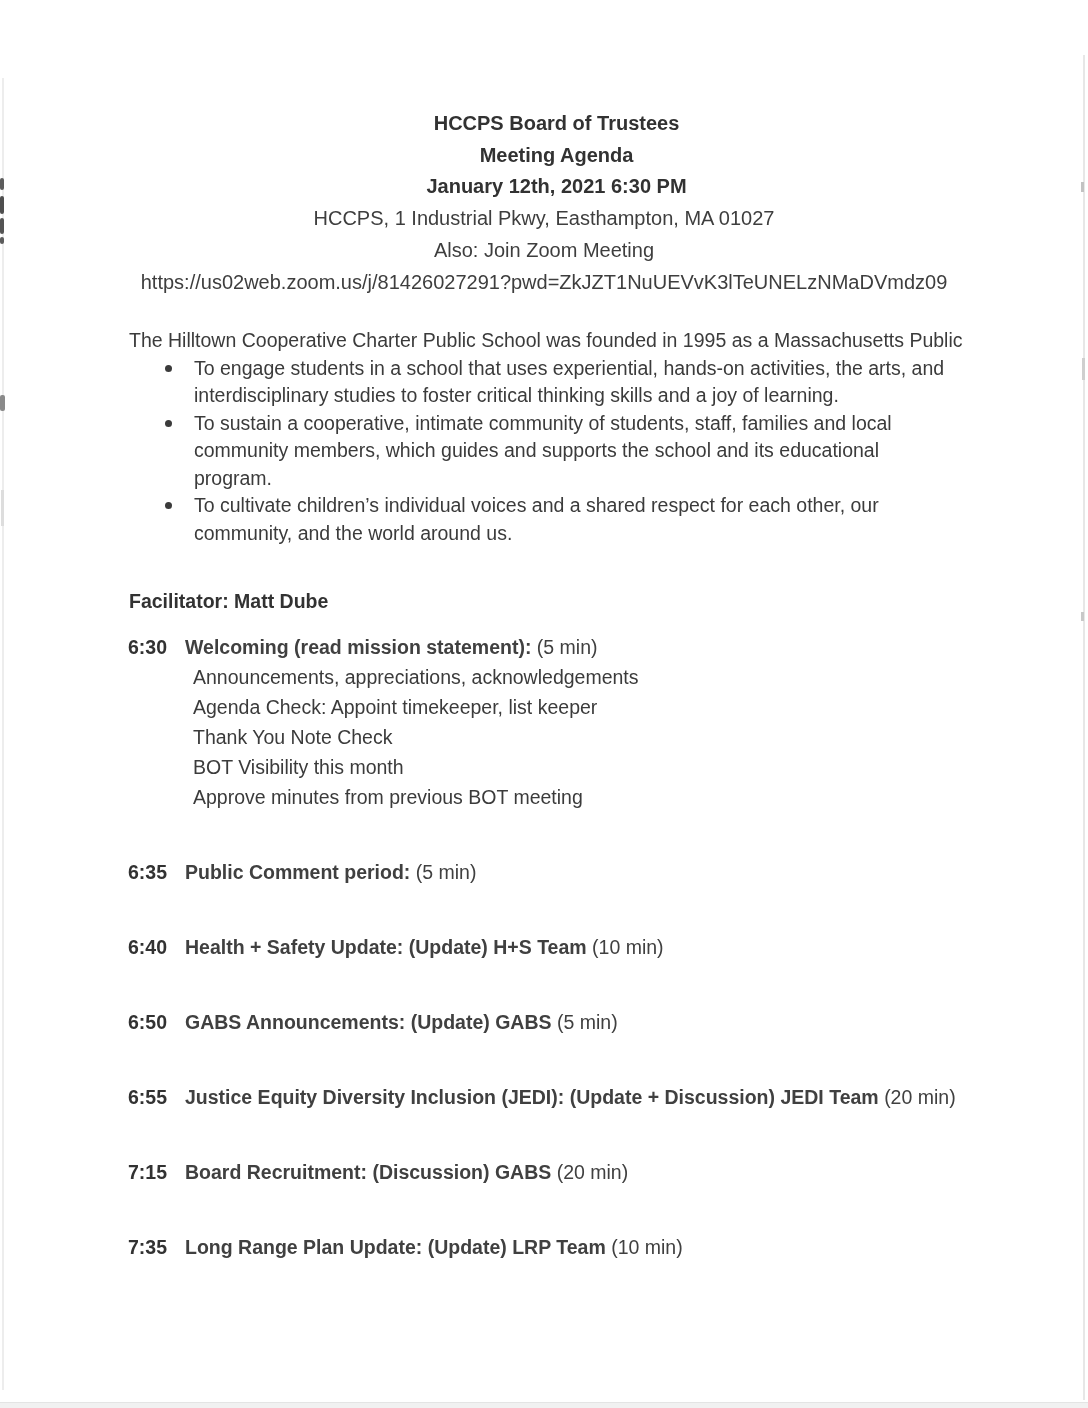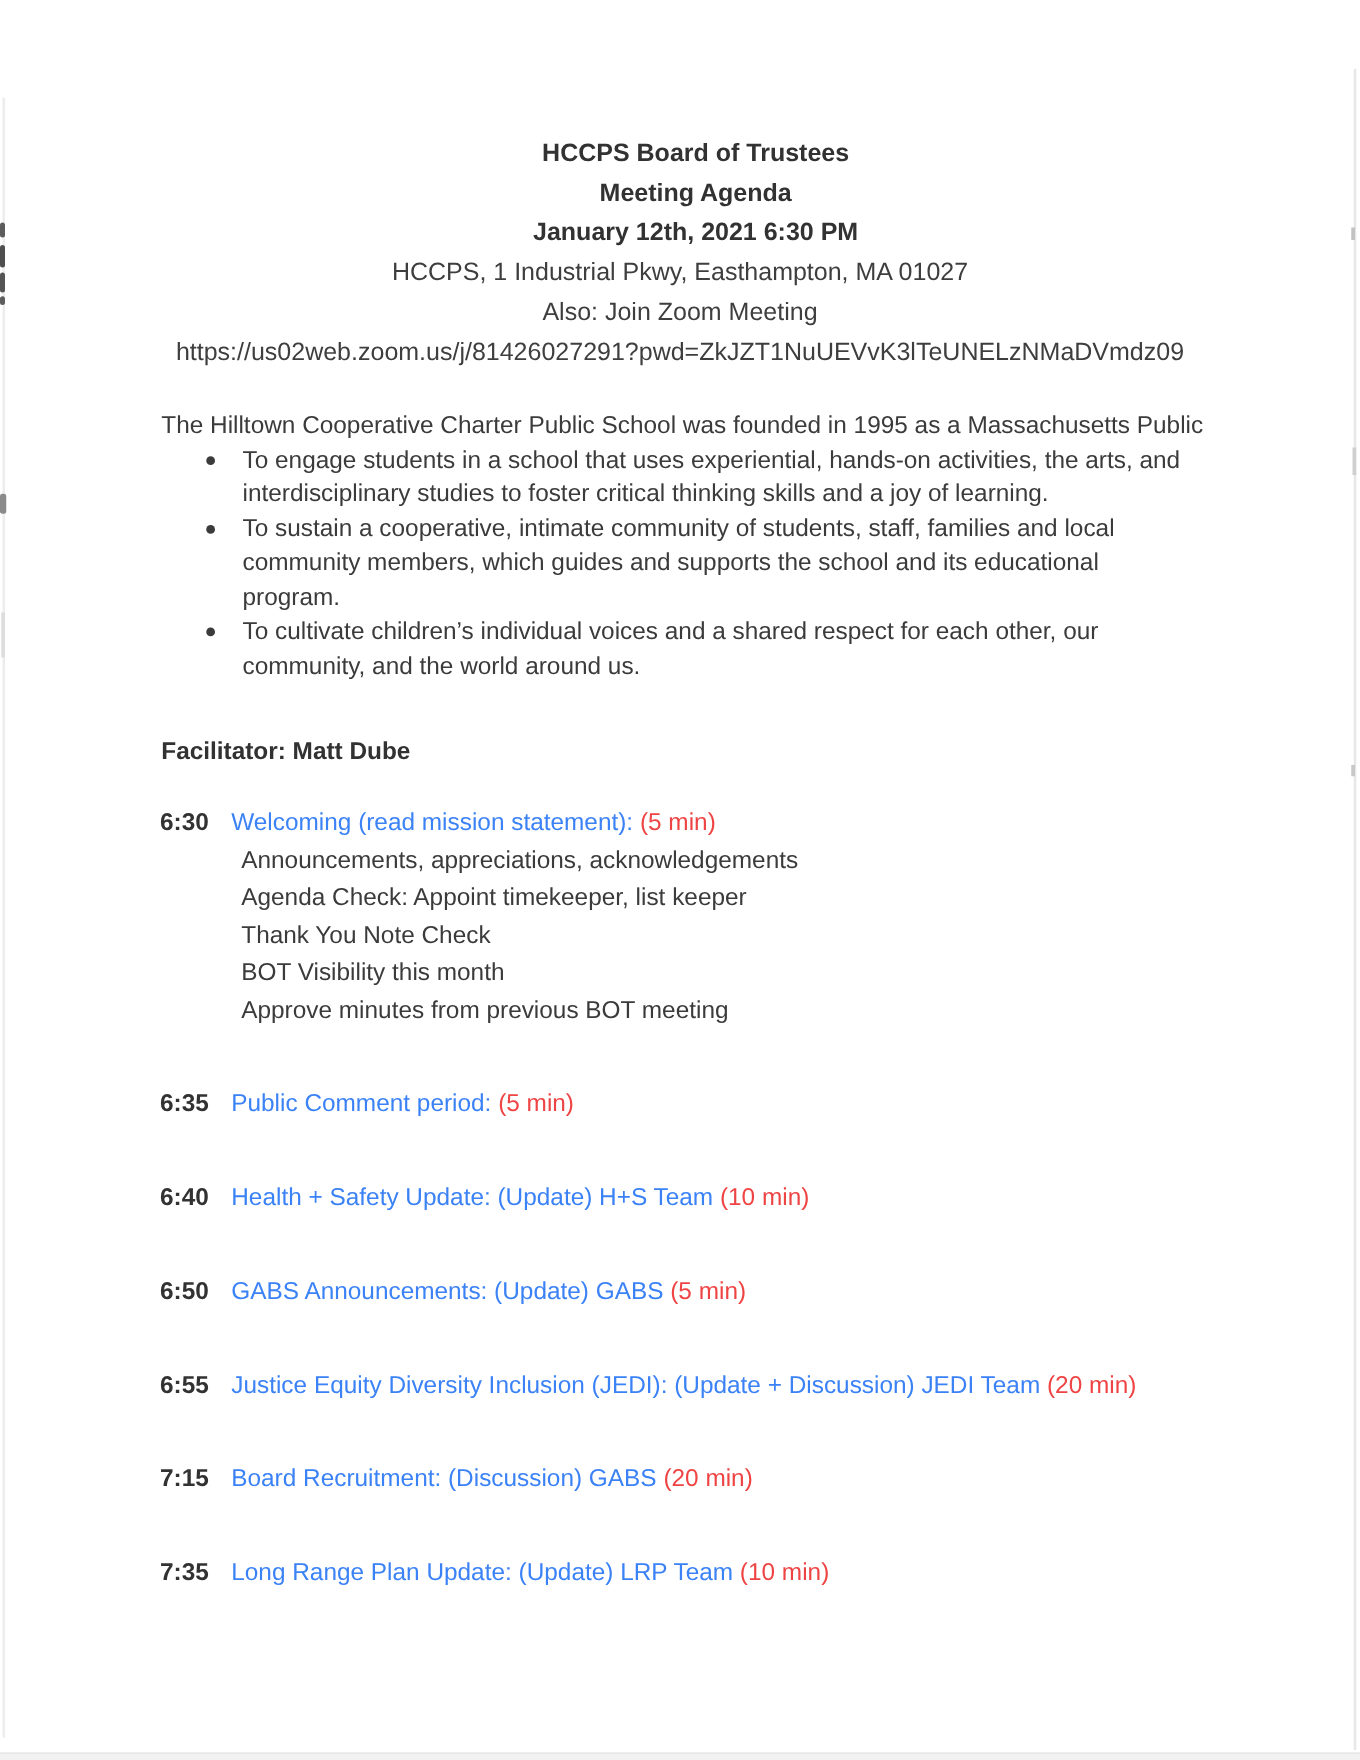--- a/index.html
+++ b/index.html
@@ -62,31 +62,31 @@
   }
 
   
   .agenda-item {
     display: flex;
     margin-left: 128px;
     font-size: 19.5px;
     line-height: 30px;
     margin-top: 45px;
   }
-  .agenda-item.first { margin-top: 27px; }
+  .agenda-item.first { margin-top: 16px; }
   .agenda-time {
     width: 57px;
     flex: 0 0 57px;
     font-weight: bold;
     color: #323232;
   }
   .agenda-content { flex: 1; }
   .agenda-title-row { white-space: nowrap; }
-  .agenda-title { font-weight: normal; color: #3b82f6; }
-  .agenda-duration { color: #ef4444; }
+  .agenda-title { font-weight: bold; color: #404040; }
+  .agenda-duration { color: #404040; }
   .agenda-subs { padding-left: 8px; }
   .agenda-subs .sub-line { white-space: nowrap; }
 
   
   .artifact { position: absolute; pointer-events: none; }
   .edge-line-left   { left: 2px;  top: 78px;  width: 2px; height: 1312px; background: #ededed; }
   .edge-line-right  { left: 1083px; top: 55px; width: 2px; height: 1345px; background: #e7e7e7; }
   .edge-dash        { left: 0; width: 4px; background: #5c5c5c; border-radius: 2px; }
   .dash-1 { top: 178px; height: 12px; }
   .dash-2 { top: 196px; height: 18px; background: #4e4e4e; }

